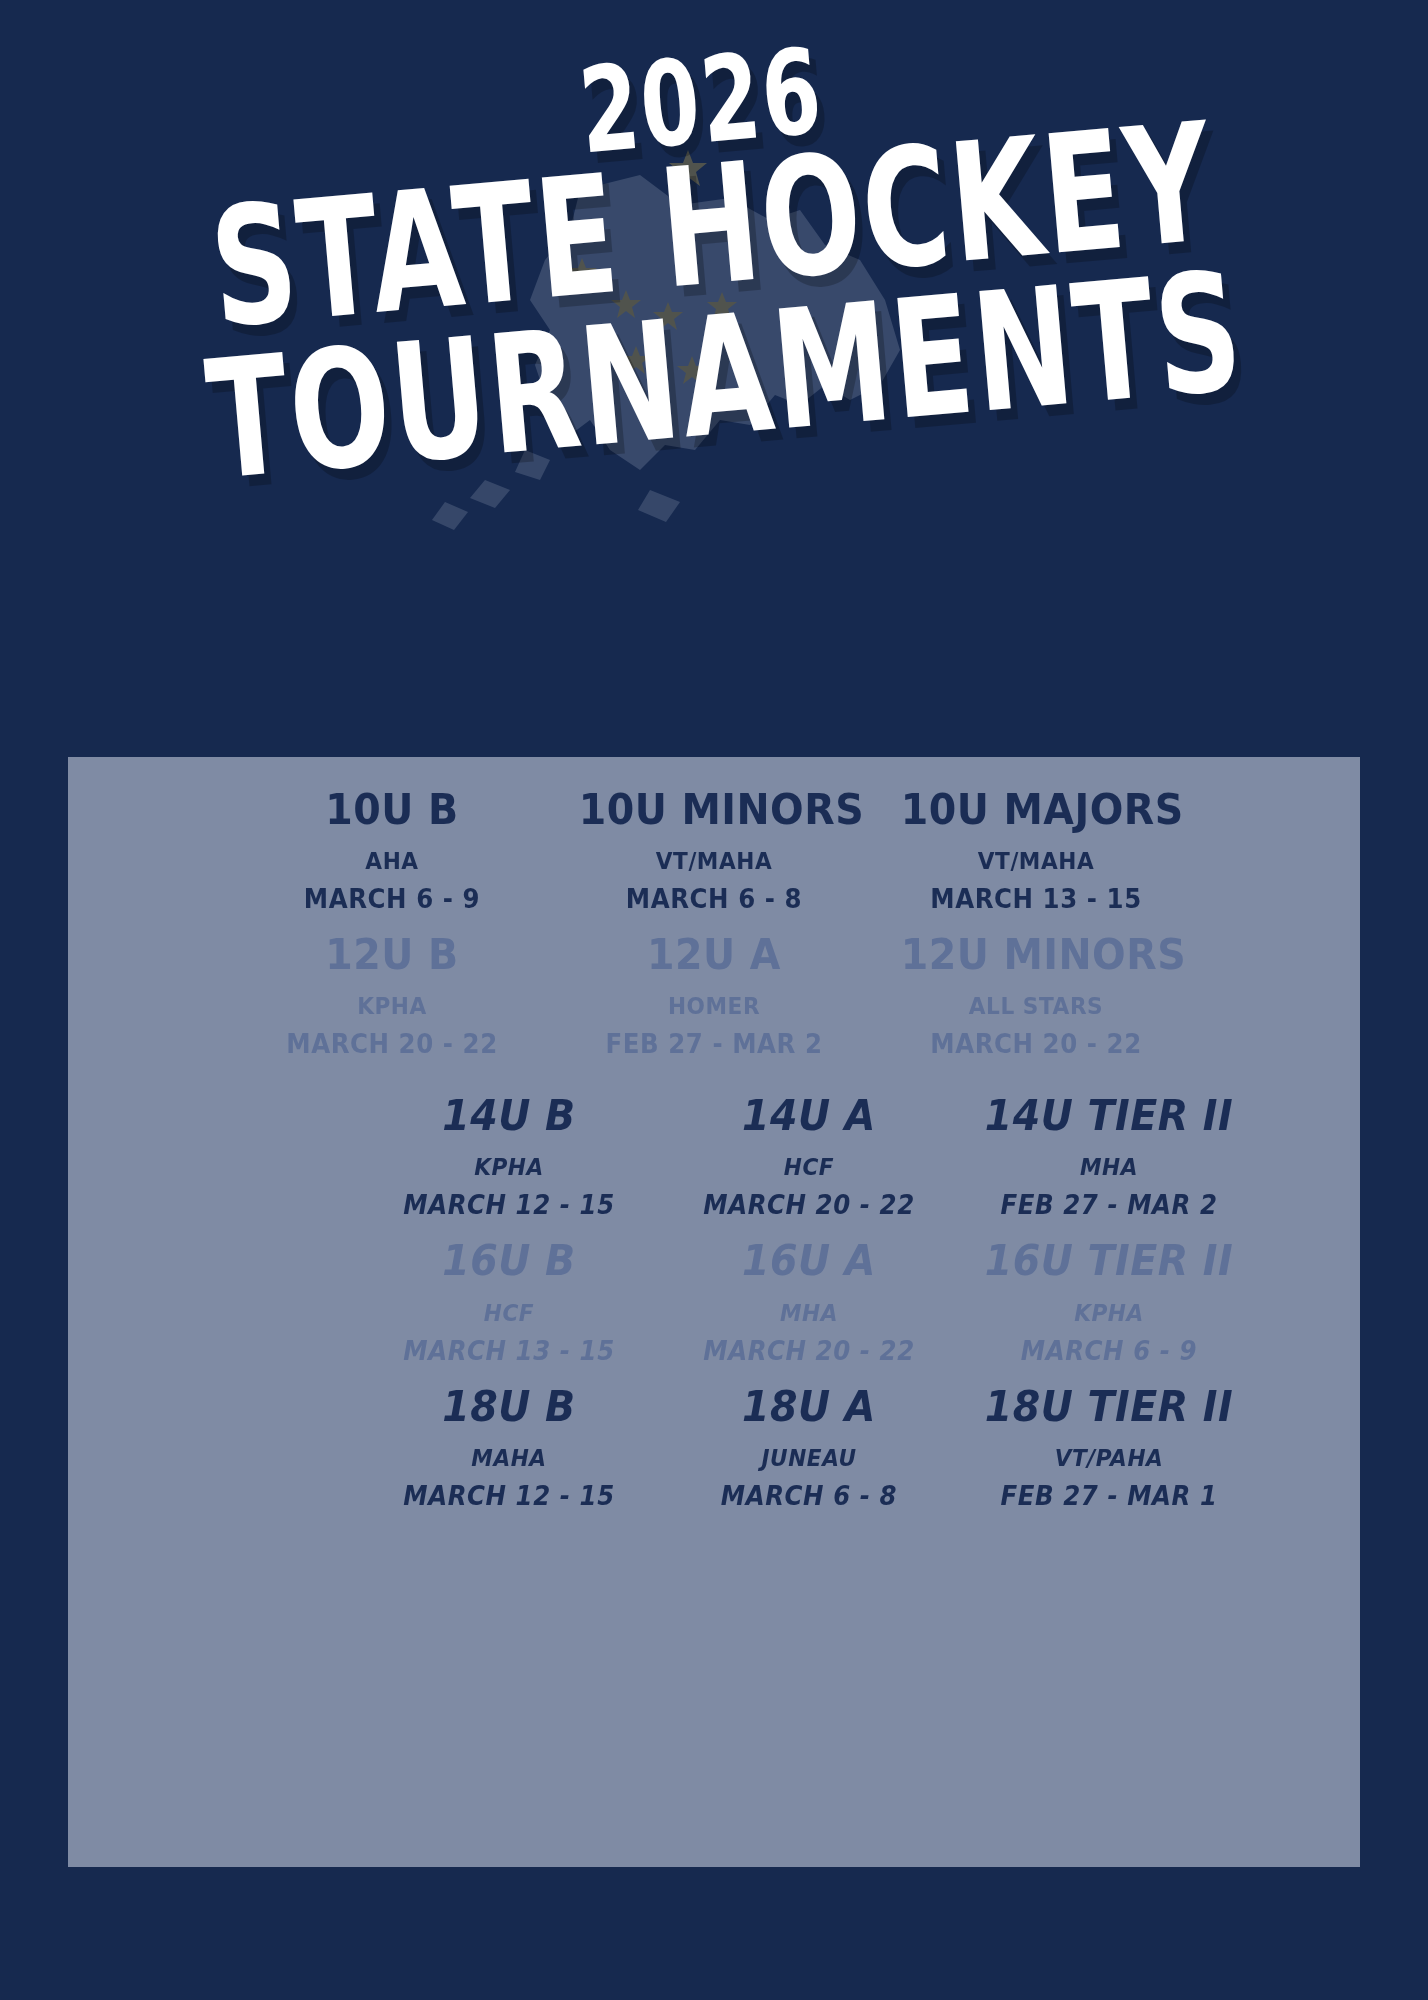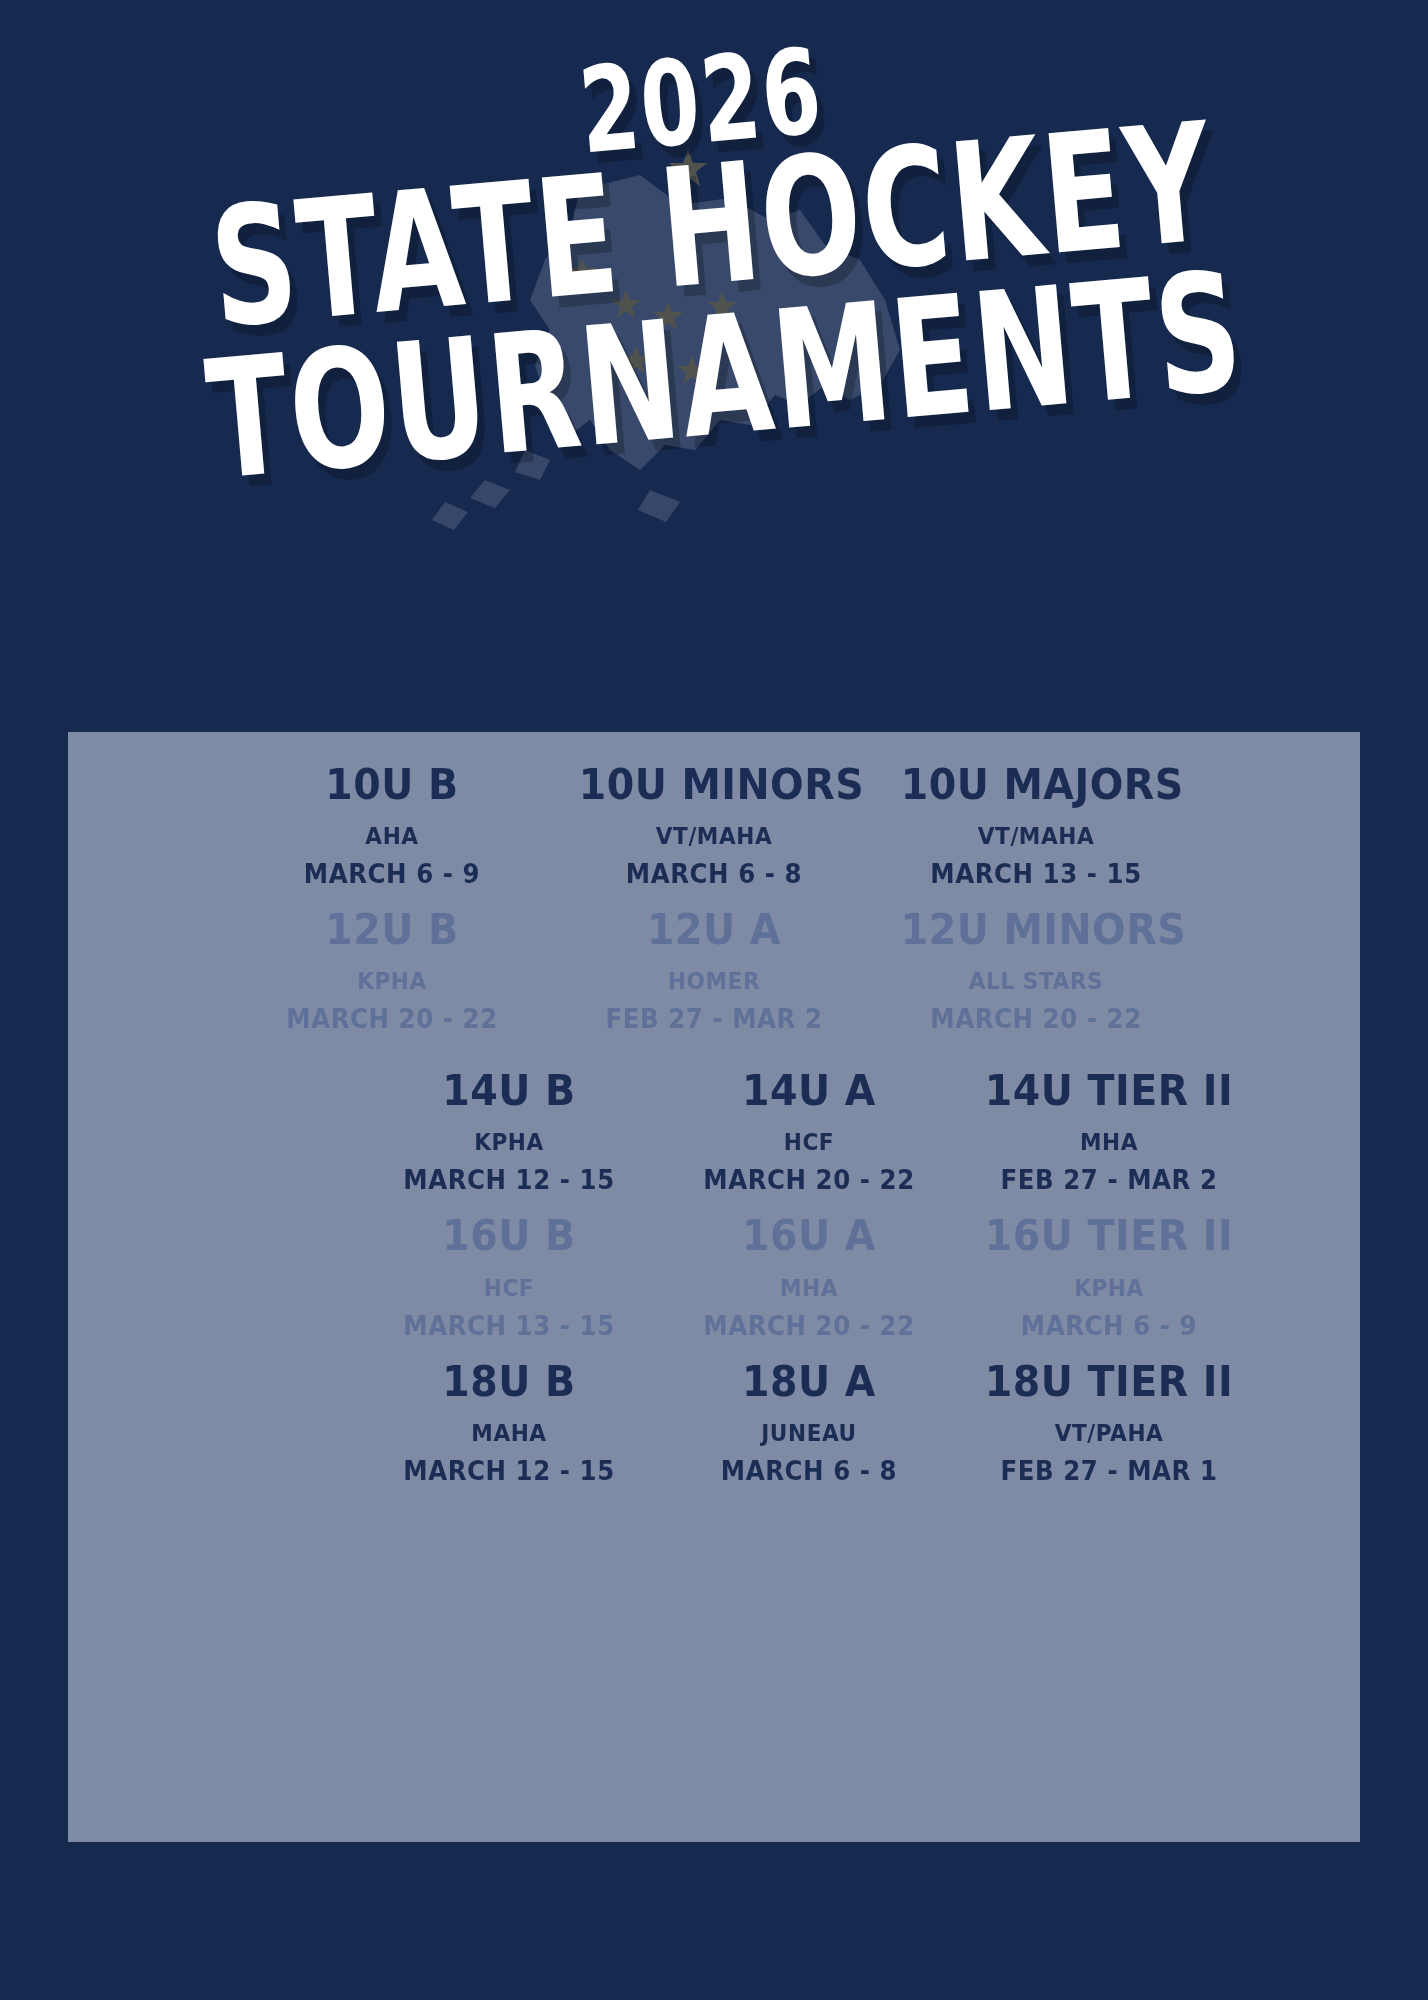--- a/index.html
+++ b/index.html
@@ -51,21 +51,21 @@
     white-space: nowrap;
   }
   .t-year { font-size: 92px; margin-bottom: 22px; }
   .t-main { font-size: 128px; margin-bottom: 34px; }
   .t-sub  { font-size: 128px; }
 
   
   .panel {
     position: absolute;
     left: 68px;
-    top: 732px;
+    top: 757px;
     width: 1292px;
     height: 1110px;
     background: #7f8ba4;
   }
   .grid-wrap {
     padding: 30px 20px 20px 20px;
     box-sizing: border-box;
   }
   .row {
     display: flex;
@@ -104,21 +104,21 @@
     margin-top: 10px;
     transform: scaleX(0.94);
     white-space: nowrap;
   }
   .dark .div-name, .dark .assoc, .dark .dates { color: #1b2d55; }
   .light .div-name, .light .assoc, .light .dates { color: #5f7198; }
 
   
   .row-4 .cell { width: 322px; }
   .row-3 .cell { width: 300px; }
-  .row-3 { padding-left: 190px; }
+  .row-3 { padding-left: 190px; font-style: italic; }
   .spacer-row { height: 16px; }
 </style>
 </head>
 <body>
 
 <div class="header">
 
   <svg class="state-shape" viewBox="0 0 540 400" xmlns="http://www.w3.org/2000/svg">
     <path d="M150 40 L210 25 L250 55 L300 48 L340 70 L370 60 L395 95 L430 110 L455 150
              L470 200 L450 235 L420 250 L395 235 L370 255 L345 245 L320 275 L290 270

